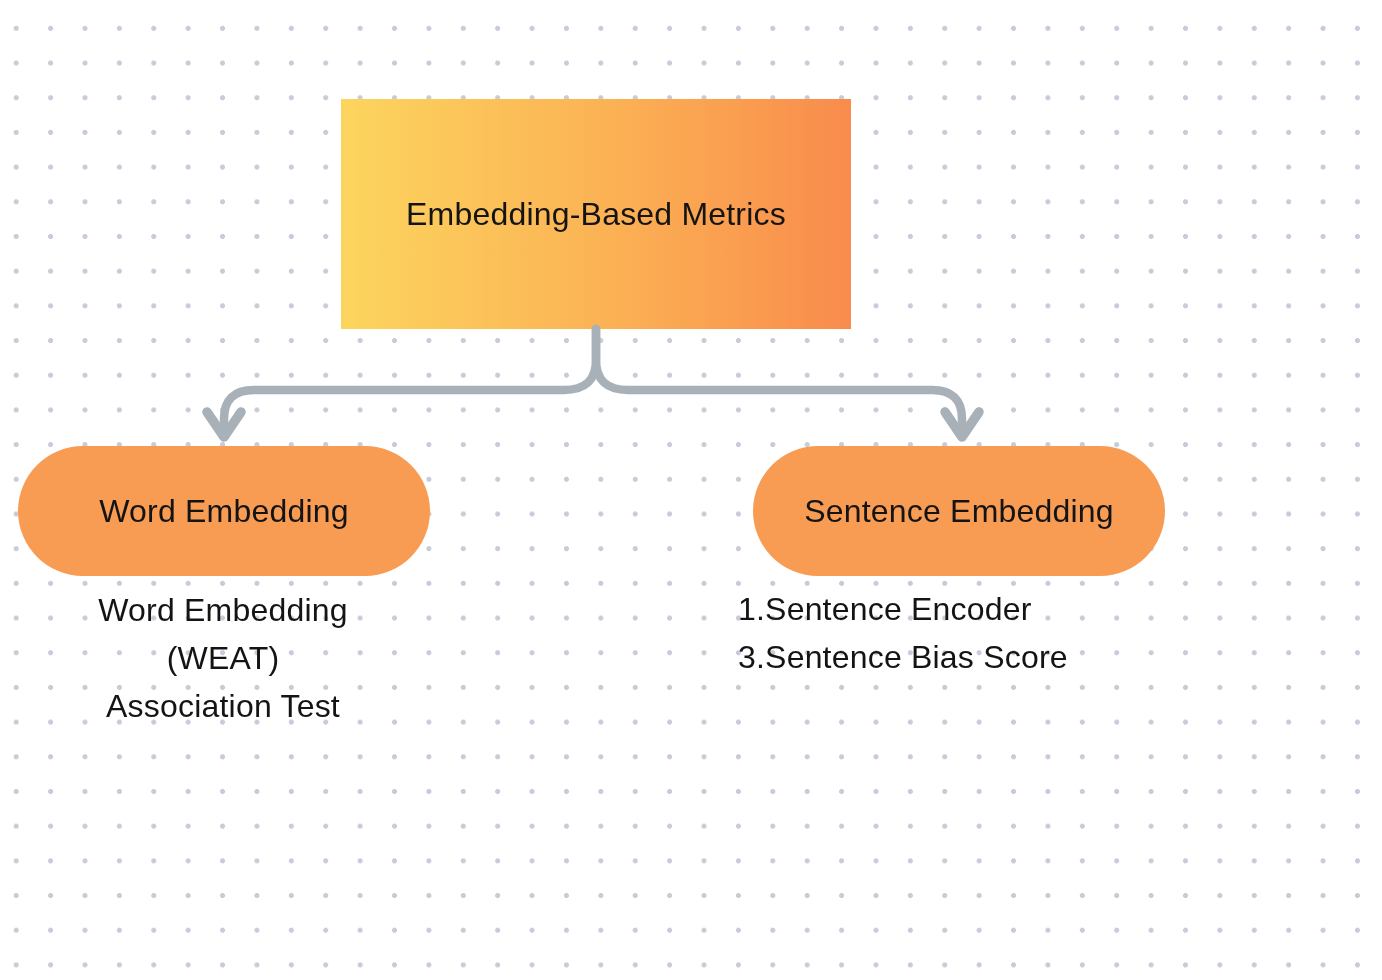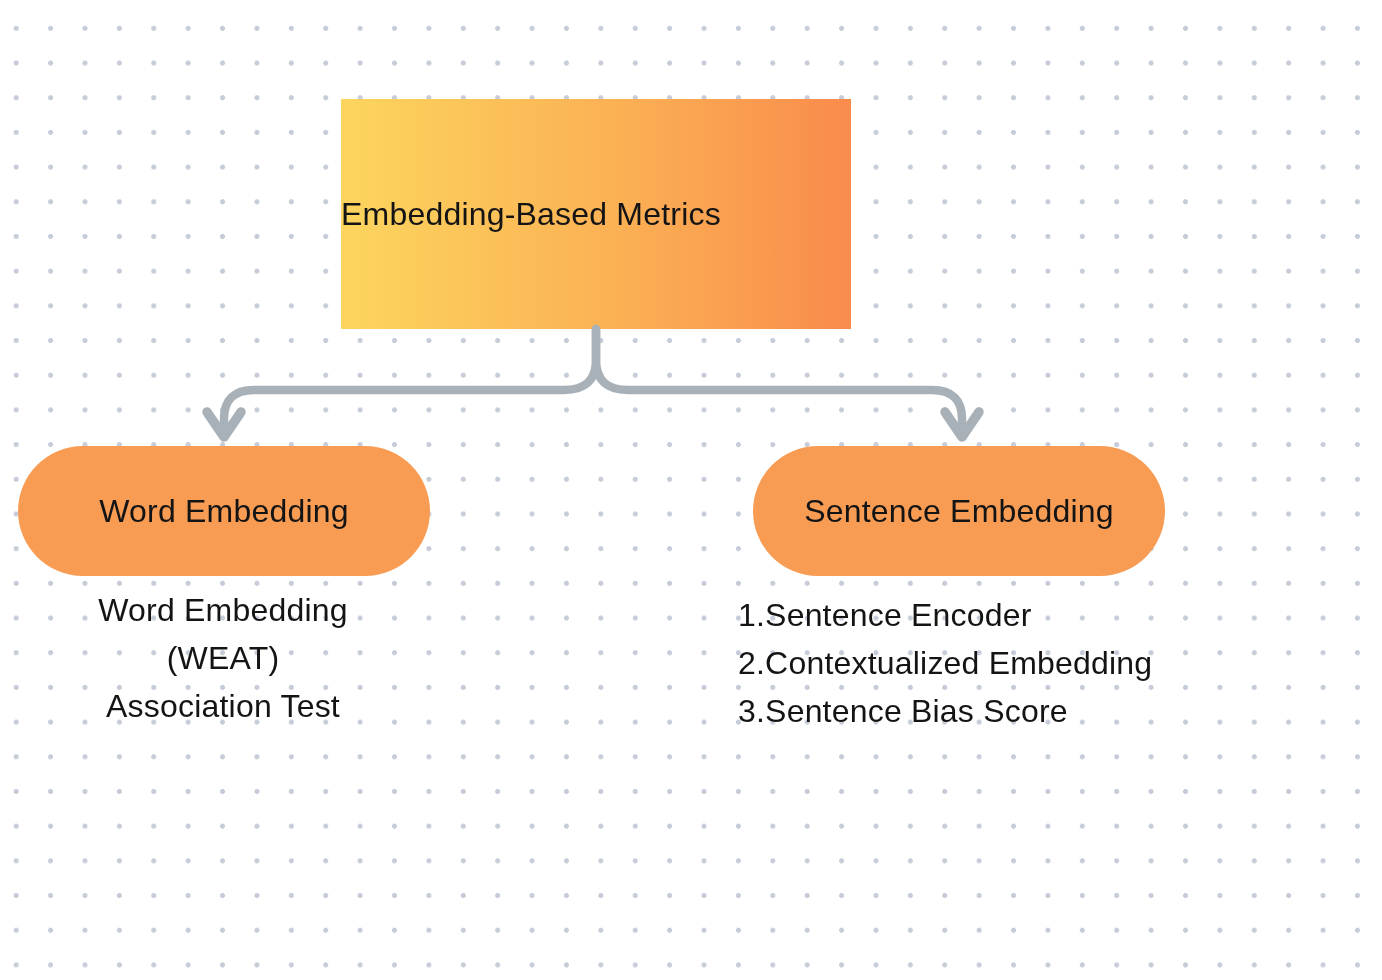--- a/index.html
+++ b/index.html
@@ -20,20 +20,21 @@
   }
   .root-box {
     position: absolute;
     left: 341px;
     top: 99px;
     width: 510px;
     height: 230px;
     background: linear-gradient(90deg, #FCD55E 0%, #FBB054 55%, #F98B4C 100%);
     display: flex;
     align-items: center;
+    justify-content: center;
   }
   .root-box .label {
     font-size: 32px;
     letter-spacing: 0.2px;
   }
   .connector-svg {
     position: absolute;
     left: 0;
     top: 0;
     width: 1382px;
@@ -67,21 +68,20 @@
     left: 17px;
     top: 586px;
     width: 412px;
     text-align: center;
   }
   .detail-right {
     left: 738px;
     top: 585px;
     width: 470px;
     text-align: left;
-    margin-top: 6px;
   }
 </style>
 </head>
 <body>
 
 <div class="canvas">
 
   <div class="root-box">
     <span class="label">Embedding-Based Metrics</span>
   </div>
@@ -104,17 +104,16 @@
   </div>
 
   <div class="detail detail-left">
     <div>Word Embedding</div>
     <div>(WEAT)</div>
     <div>Association Test</div>
   </div>
 
   <div class="detail detail-right">
     <div>1.Sentence Encoder</div>
-    <div>2.Contextualized Embedding</div>
     <div>3.Sentence Bias Score</div>
   </div>
 
 </div>
 
 </body></html>

